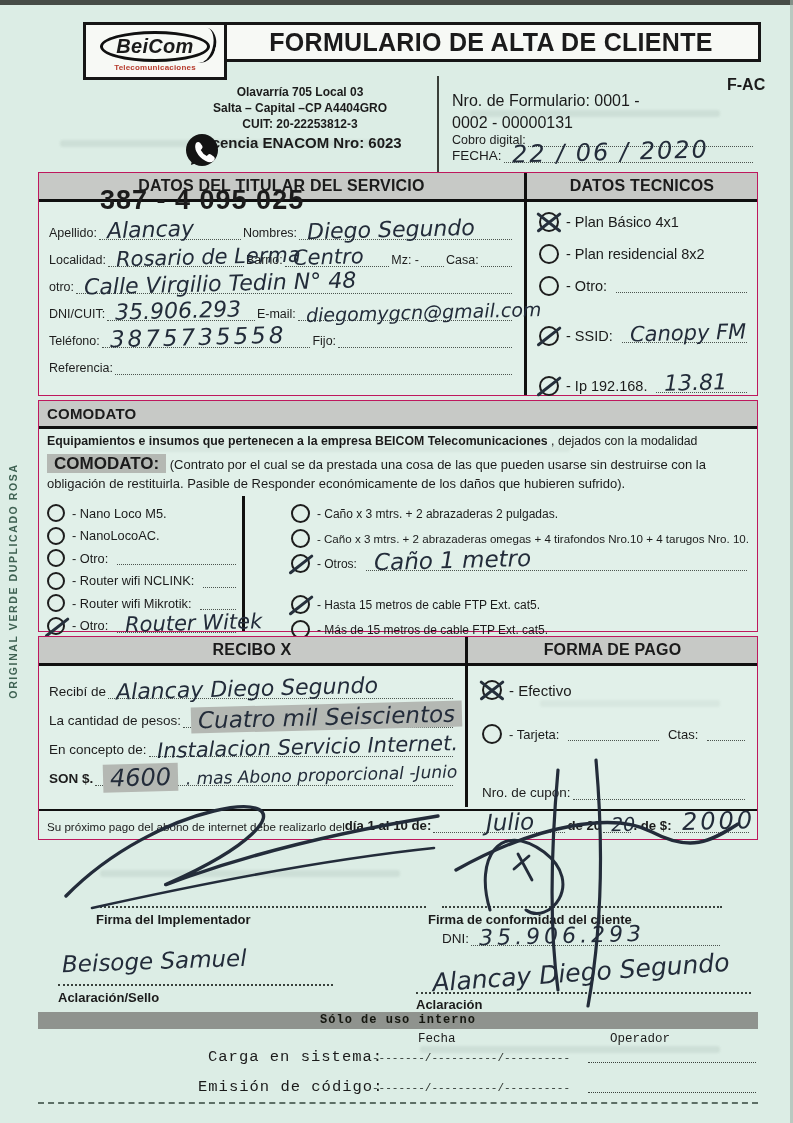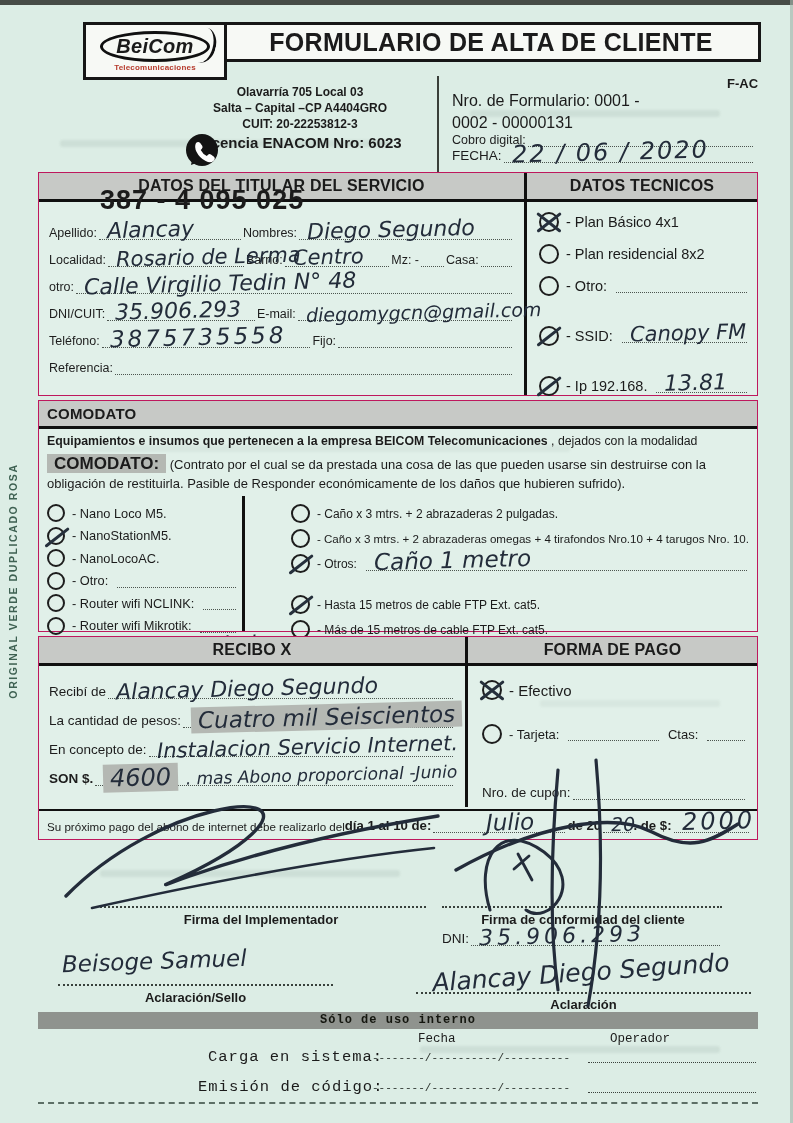--- a/index.html
+++ b/index.html
@@ -18,36 +18,36 @@
   .hl{background:#b4b8b3;padding:0 7px;}
   .row{display:flex;align-items:flex-end;}
   .opt{display:flex;align-items:center;gap:7px;}
   .radio{width:16px;height:16px;border:2px solid #1d1d1d;border-radius:50%;position:relative;flex:none;background:transparent;}
   .radio::before,.radio::after{display:none;content:"";position:absolute;width:30px;height:2.6px;background:#26303c;left:-7px;top:7px;border-radius:2px;}
   .radio[data-mark="slash"]::before{display:block;transform:rotate(-38deg);}
   .radio[data-mark="x"]::before{display:block;transform:rotate(-38deg);}
   .radio[data-mark="x"]::after{display:block;transform:rotate(38deg);}
   .barhdr{background:#c7c9c6;border-bottom:3px solid #101010;font-weight:bold;text-align:center;font-size:16px;padding:4px 0;letter-spacing:.2px;}
   .dotline{border-bottom:2px dotted #39413c;position:absolute;}
-  .siglabel{position:absolute;font-size:13px;font-weight:bold;text-align:center;}
+  .siglabel{position:absolute;font-size:13px;font-weight:bold;text-align:left;}
 
   
   .logo-box{position:absolute;left:83px;top:22px;width:144px;height:58px;background:#f7f9f5;border:3px solid #161616;display:flex;flex-direction:column;align-items:center;justify-content:center;box-sizing:border-box;z-index:2;}
   .logo-oval{border:3px solid #101010;border-radius:50%;padding:1px 13px 2px 13px;font-weight:bold;font-style:italic;font-size:20px;letter-spacing:.3px;position:relative;line-height:1.1;}
   .logo-oval::after{content:"";position:absolute;right:-9px;top:-7px;width:24px;height:36px;border-right:3px solid #101010;border-radius:50%;transform:rotate(14deg);}
   .logo-sub{color:#b63a2c;font-size:8px;font-weight:bold;margin-top:1px;letter-spacing:.2px;}
   .title-box{position:absolute;left:224px;top:22px;width:537px;height:40px;background:#f7f9f5;border:3px solid #161616;border-left:none;display:flex;align-items:center;justify-content:center;box-sizing:border-box;}
   .title-box span{font-weight:bold;font-size:25px;letter-spacing:.3px;}
   .addr{position:absolute;left:90px;top:85px;width:420px;text-align:center;line-height:1.32;}
   .addr .a1{font-size:12px;font-weight:bold;}
   .addr .a4{font-size:15px;font-weight:bold;margin-top:1px;}
   .phone-row{position:absolute;left:100px;top:131px;display:flex;align-items:center;gap:10px;z-index:2;flex-direction:column;}
   .phone-num{font-weight:bold;font-size:27px;letter-spacing:1px;}
   .hdr-div{position:absolute;left:437px;top:76px;width:2px;height:96px;background:#3a3f3a;}
-  .fac{position:absolute;left:727px;top:76px;font-size:13px;font-weight:bold;}
+  .fac{position:absolute;left:727px;top:76px;font-size:16px;font-weight:bold;}
   .fnum1{position:absolute;left:452px;top:92px;font-size:16px;}
   .fnum2{position:absolute;left:452px;top:114px;font-size:16px;}
   .cobro{position:absolute;left:452px;top:131px;width:303px;display:flex;align-items:flex-end;}
   .fecha{position:absolute;left:452px;top:147px;width:303px;display:flex;align-items:flex-end;}
   .fecha .hand-in{font-size:24px;bottom:-4px;letter-spacing:2px;}
 
   
   .secbox{position:absolute;left:38px;width:720px;border:1px solid #be185d;box-sizing:border-box;background:rgba(236,246,241,.35);}
   #box-titular{top:172px;height:224px;}
   #box-comodato{top:400px;height:232px;}
@@ -262,24 +262,20 @@
       <span style="font-weight:bold">Equipamientos e insumos que pertenecen a la empresa BEICOM Telecomunicaciones</span><span> , dejados con la modalidad</span>
     </div>
     <div class="com-def">
       <span class="term hl">COMODATO:</span><span> (Contrato por el cual se da prestada una cosa de las que pueden usarse sin destruirse con la obligación de restituirla. Pasible de  Responder económicamente de los daños que hubieren sufrido).</span>
     </div>
     <div class="com-cols">
       <div class="com-left">
         <div class="opt">
             <span class="radio" data-mark="none"></span>
             <span>- Nano Loco M5.</span>
-          </div>
-        <div class="opt">
-            <span class="radio" data-mark="slash"></span>
-            <span>- NanoStationM5.</span>
           </div>
         <div class="opt">
             <span class="radio" data-mark="none"></span>
             <span>- NanoLocoAC.</span>
           </div>
         <div class="opt">
             <span class="radio" data-mark="none"></span>
             <span>- Otro:</span>
             <span class="dots"></span>
           </div>

